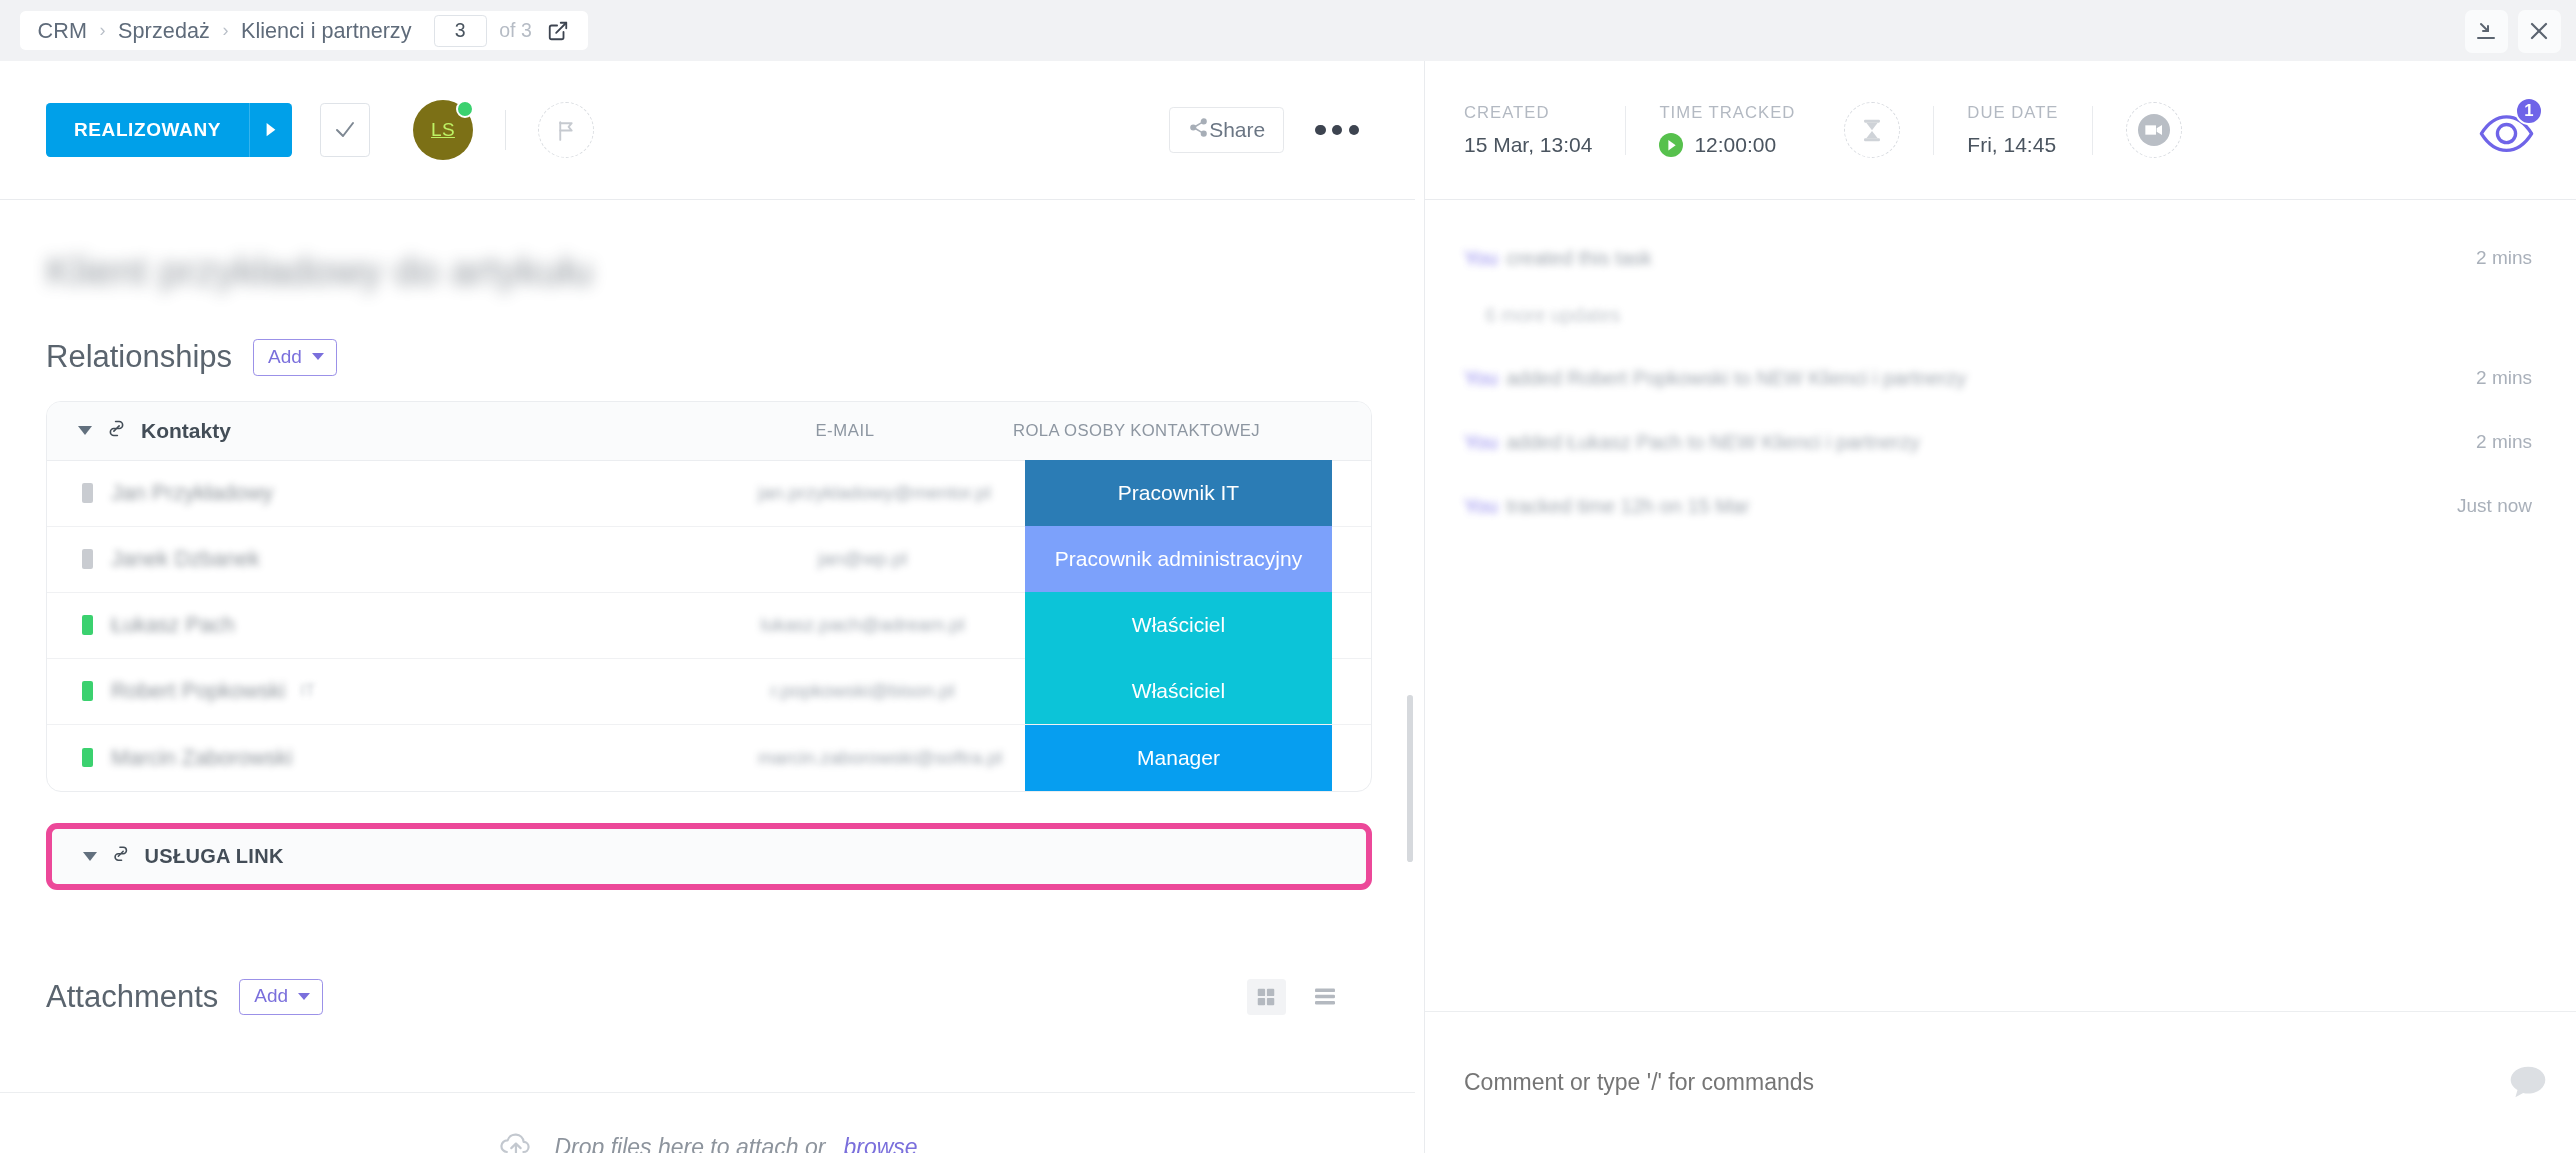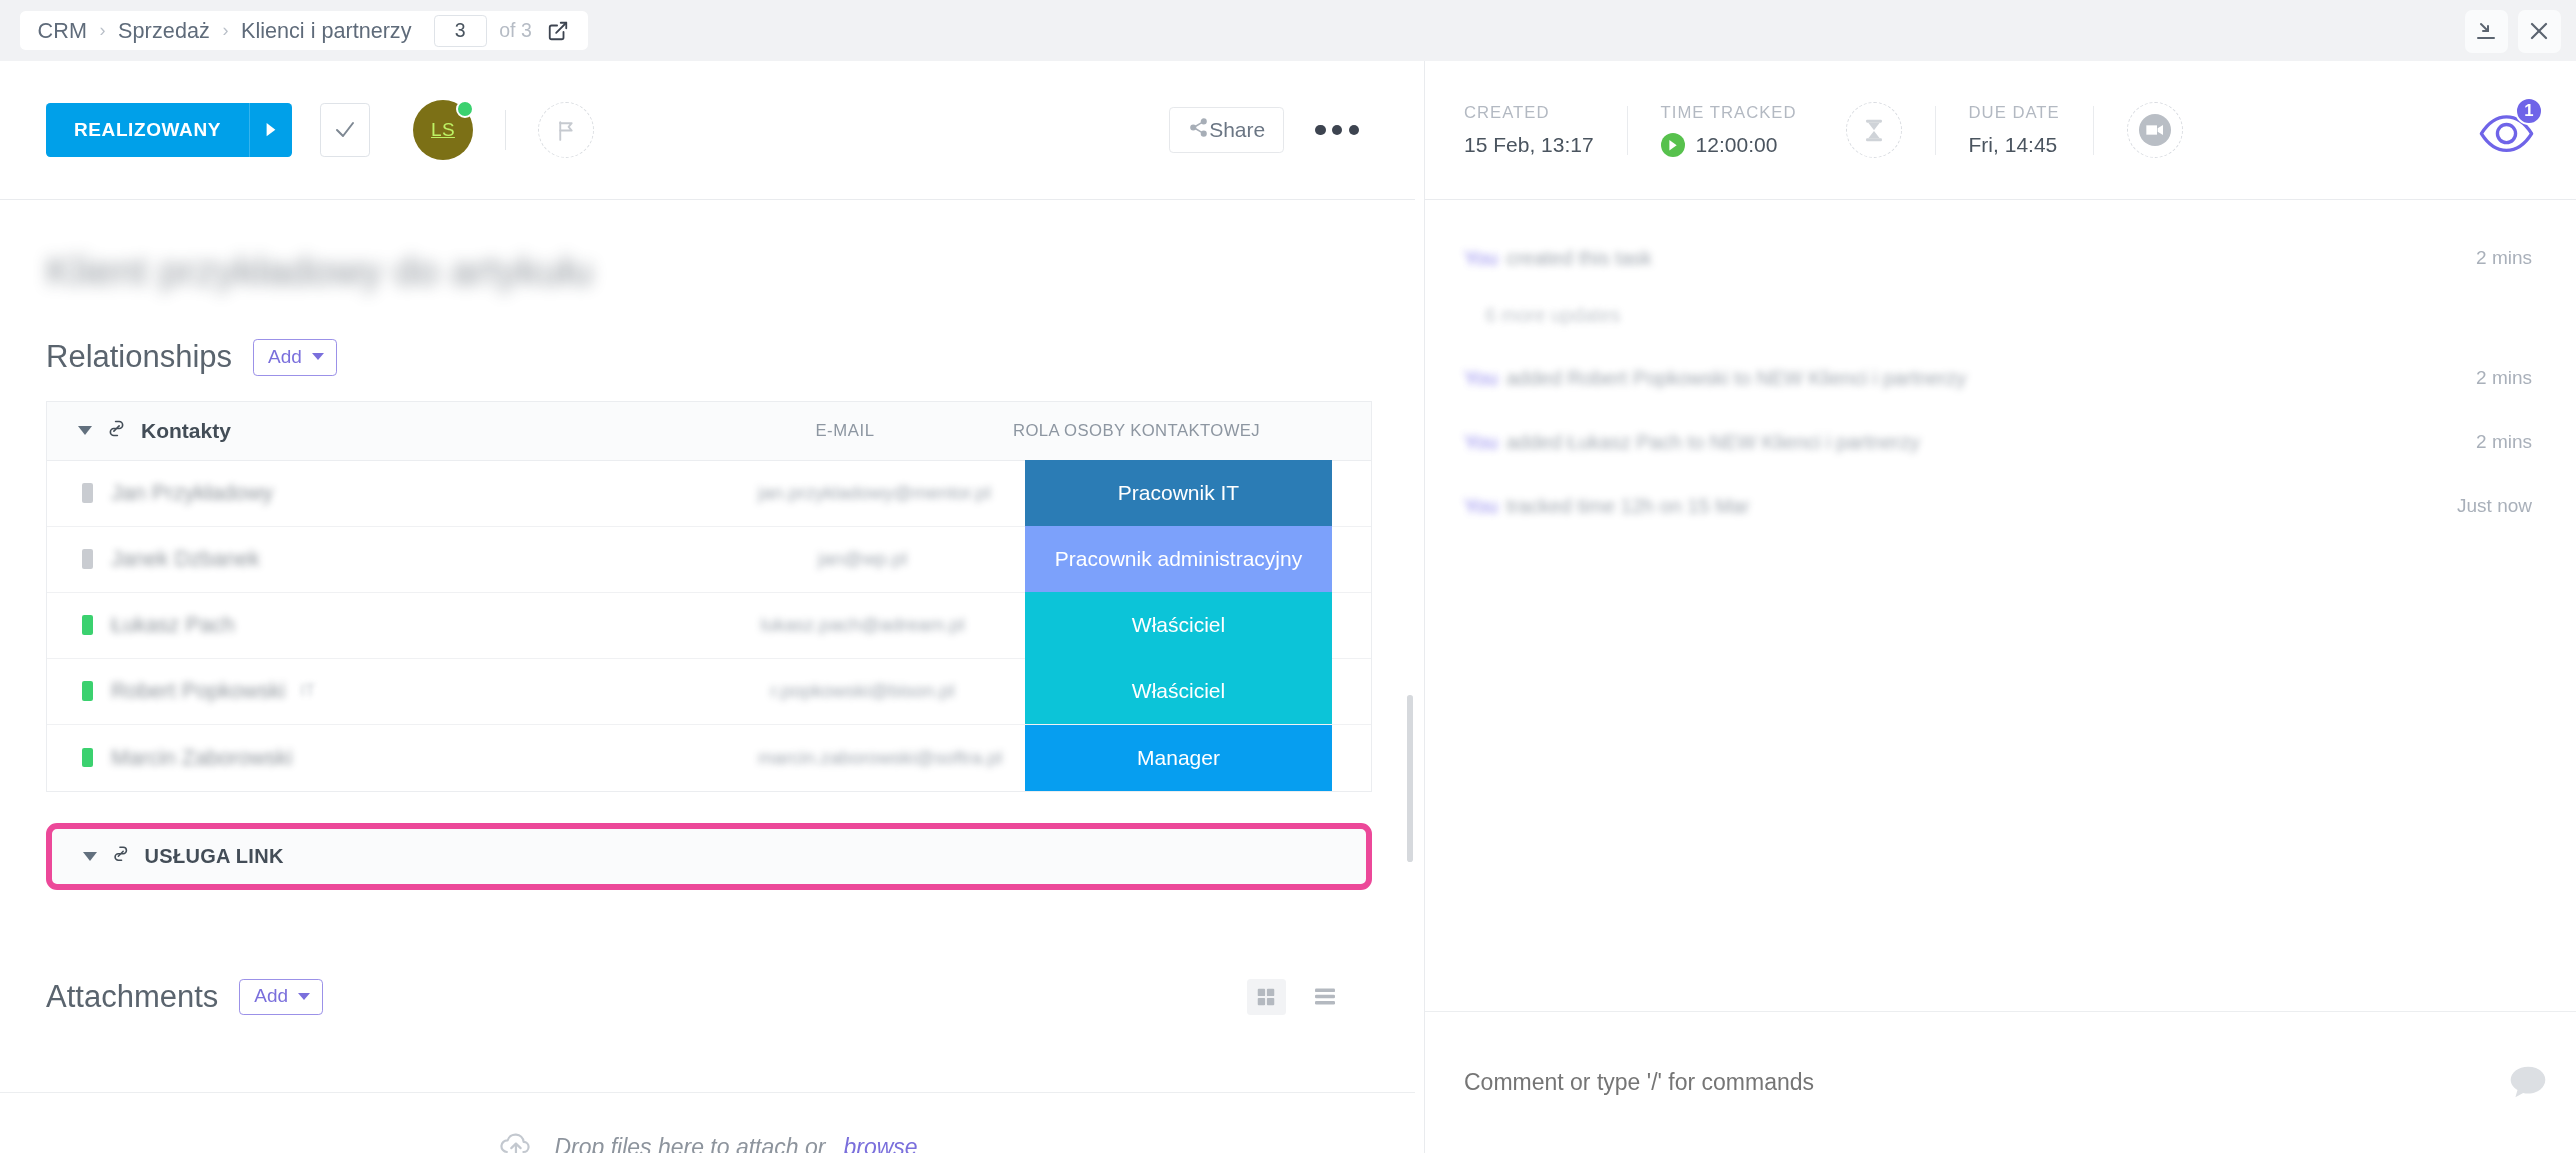--- a/index.html
+++ b/index.html
@@ -195,21 +195,21 @@
   .caret-dn {
     width: 0; height: 0;
     border-left: 6.3px solid transparent; border-right: 6.3px solid transparent;
     border-top: 7.7px solid #7a6fdc;
   }
 
   
   .rel-table {
     margin: 25px 0 0 46px;
     width: 1326px;
-    border: 1px solid #ebedf0; border-radius: 0;
+    border: 1px solid #ebedf0; border-radius: 15px;
     overflow: hidden;
     background: #fff;
   }
   .rel-thead {
     height: 59px;
     background: #fafbfc;
     border-bottom: 1px solid #ebedf0;
     display: flex; align-items: center;
     position: relative;
   }
@@ -555,21 +555,21 @@
 
     <div class="scrollbar"></div>
   </div>
 </div>
 
 <div class="right-pane">
 
   <div class="rheader">
     <div class="meta">
       <div class="meta-label">CREATED</div>
-      <div class="meta-value">15 Feb, 13:17</div>
+      <div class="meta-value">15 Mar, 13:04</div>
     </div>
 
     <div class="hsep"></div>
 
     <div class="meta">
       <div class="meta-label">TIME TRACKED</div>
       <div class="meta-value">
         <span class="play-dot">
           <svg width="11" height="12.5" viewBox="0 0 10 12" fill="#ffffff">
               <path d="M2 1l7 5-7 5z"></path>

